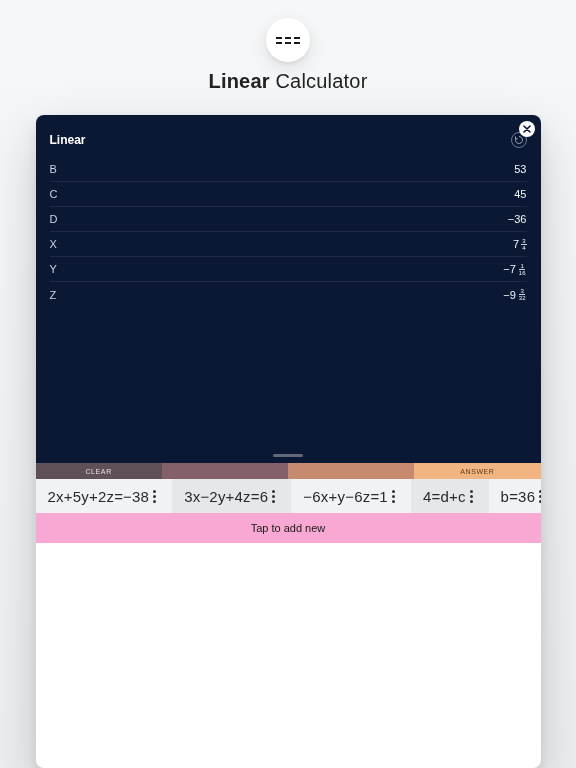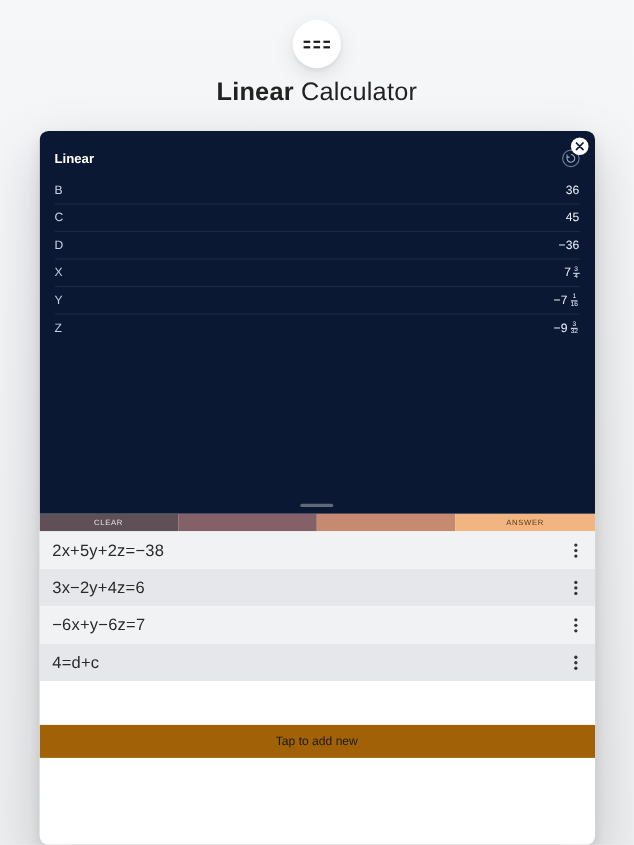--- a/index.html
+++ b/index.html
@@ -23,21 +23,21 @@
     margin-bottom: 8px;
   }
   .badge .dashes {
     display: flex; flex-direction: column; gap: 3px;
   }
   .badge .dashes-row { display: flex; gap: 3px; }
   .badge .dash {
     width: 6px; height: 2px; background: #1a1a1a;
   }
   .title {
-    font-size: 23px; color: #222;
+    font-size: 20px; color: #222;
     letter-spacing: 0.2px;
     margin-bottom: 22px;
   }
   .title .bold { font-weight: 700; }
   .title .light { font-weight: 300; }
 
   .device {
     width: 505px;
     background: #ffffff;
     border-radius: 8px;
@@ -107,45 +107,45 @@
     text-align: center;
   }
   .action-bar .seg {
     display: flex; align-items: center; justify-content: center;
   }
   .seg-clear  { flex: 1.1; background: #5f4f56; }
   .seg-mid1   { flex: 1.1; background: #846068; }
   .seg-mid2   { flex: 1.1; background: #c58a70; }
   .seg-answer { flex: 1.1; background: #f2b581; color: #5a3a18; }
 
-  .eq-list { display: flex; flex-direction: column; text-align: right; }
+  .eq-list { display: flex; flex-direction: row; text-align: right; }
   .eq-row {
     display: flex; align-items: center; justify-content: space-between;
     padding: 0 12px;
     height: 34px;
     font-size: 15px;
     color: #2a2a2a;
     font-family: "Helvetica Neue", Arial, sans-serif;
     font-weight: 300;
   }
   .eq-row:nth-child(odd)  { background: #f1f2f4; }
   .eq-row:nth-child(even) { background: #e5e7ea; }
   .eq-text { letter-spacing: 0.2px; }
   .eq-more {
     display: flex; flex-direction: column; gap: 2px;
     padding: 4px;
   }
   .eq-more .dot { width: 3px; height: 3px; border-radius: 50%; background: #333; }
 
   .add-new {
-    background: #a16207;
+    background: #f9a8d4;
     color: #1a1a1a;
     height: 30px;
     display: flex; align-items: center; justify-content: center;
-    font-size: 11px; font-weight: 500; margin-top: 40px;
+    font-size: 11px; font-weight: 500;
   }
 
   svg { display: block; }
 </style>
 </head>
 <body>
 
 <div class="page">
 
   <div class="badge">
@@ -186,21 +186,21 @@
               <path d="M1.5 1.5 l0 2.3 l2.3 0" fill="none" stroke="#9aa7bd" stroke-width="1"></path>
             </svg>
           </div>
         </div>
       </div>
 
       <div class="vars">
         <div class="var-row">
           <span class="var-name">B</span>
           <span class="var-val">
-            <span>36</span>
+            <span>53</span>
           </span>
         </div>
         <div class="var-row">
           <span class="var-name">C</span>
           <span class="var-val">
             <span>45</span>
           </span>
         </div>
         <div class="var-row">
           <span class="var-name">D</span>
@@ -267,29 +267,37 @@
       </div>
       <div class="eq-row">
         <span class="eq-text">3x−2y+4z=6</span>
         <span class="eq-more">
           <span class="dot"></span>
             <span class="dot"></span>
             <span class="dot"></span>
         </span>
       </div>
       <div class="eq-row">
-        <span class="eq-text">−6x+y−6z=7</span>
+        <span class="eq-text">−6x+y−6z=1</span>
         <span class="eq-more">
           <span class="dot"></span>
             <span class="dot"></span>
             <span class="dot"></span>
         </span>
       </div>
       <div class="eq-row">
         <span class="eq-text">4=d+c</span>
+        <span class="eq-more">
+          <span class="dot"></span>
+            <span class="dot"></span>
+            <span class="dot"></span>
+        </span>
+      </div>
+      <div class="eq-row">
+        <span class="eq-text">b=36</span>
         <span class="eq-more">
           <span class="dot"></span>
             <span class="dot"></span>
             <span class="dot"></span>
         </span>
       </div>
     </div>
 
     <div class="add-new">
       <span>Tap to add new</span>

